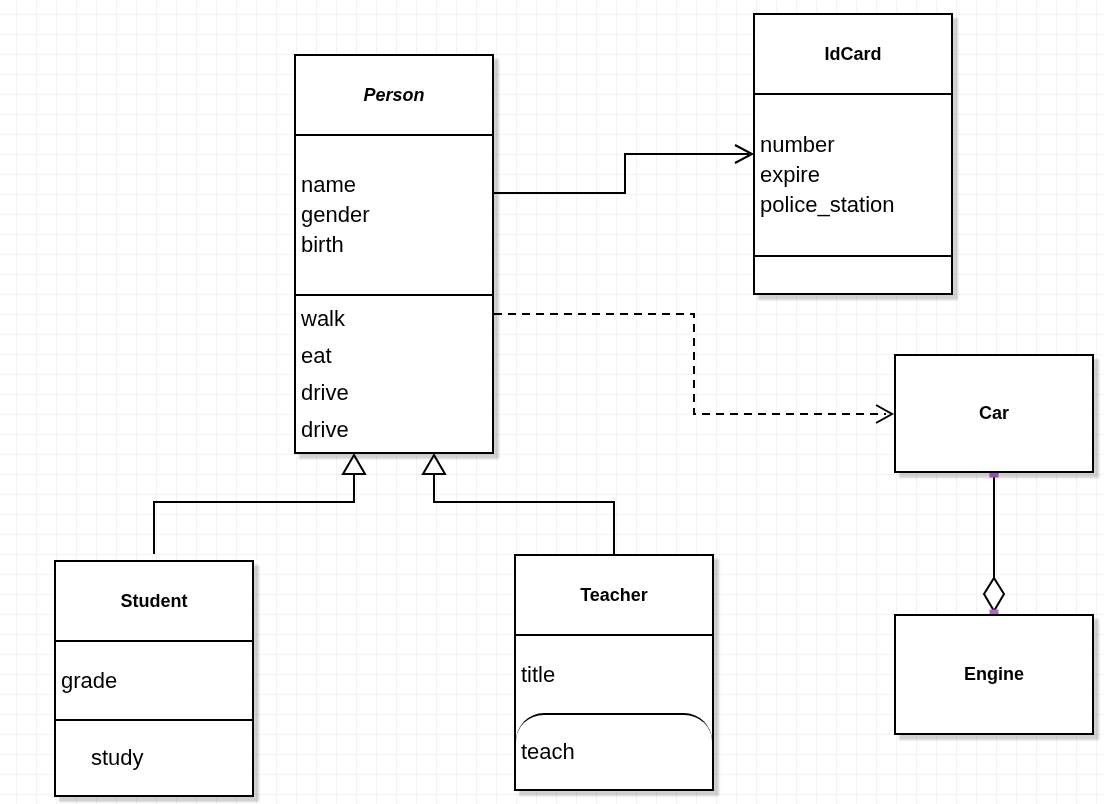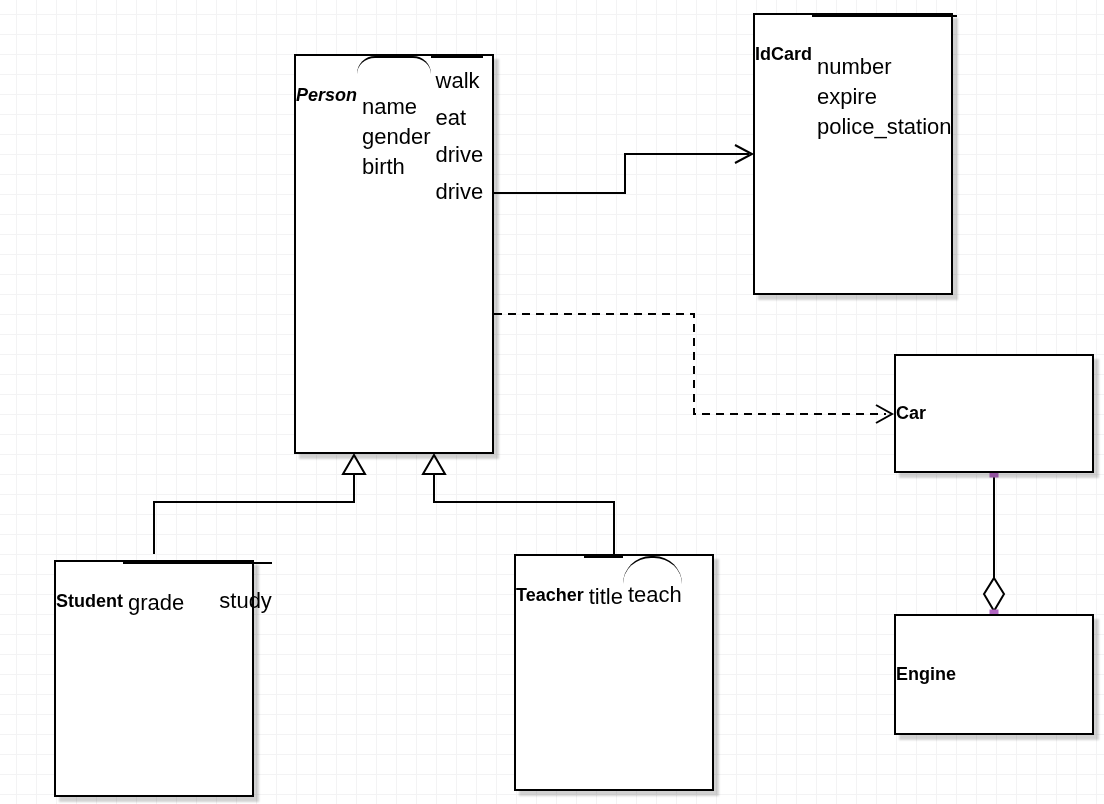--- a/index.html
+++ b/index.html
@@ -16,41 +16,41 @@
       linear-gradient(90deg, #f3f3f4 1px, transparent 1px);
     background-size: 20px 20px;
     background-position: -4px -6px;
   }
   .uml-class {
     position: absolute;
     background: #ffffff;
     border: 2px solid #000000;
     box-sizing: border-box;
     box-shadow: 5px 5px 2px rgba(0,0,0,0.18);
-    display: flex; flex-direction: row;
+    display: flex; flex-direction: column;
   }
   .cls-title {
     display: flex; align-items: center; justify-content: center;
     font-weight: bold; font-size: 18px; color: #000;
     flex: 0 0 auto;
   }
   .cls-section {
     border-top: 2px solid #000;
     display: flex; flex-direction: column; justify-content: center;
     padding-left: 5px;
     font-size: 22px; color: #000;
     flex: 0 0 auto;
     box-sizing: border-box;
   }
   .cls-section .member { line-height: 30px; white-space: nowrap; }
 
   
   #cls-person  { left: 294px; top: 54px;  width: 200px; height: 400px; }
   #cls-person .cls-title { height: 78px; font-style: italic; }
-  #cls-person .sec-attrs { height: 160px; border-radius: 18px; }
+  #cls-person .sec-attrs { height: 160px; }
   #cls-person .sec-methods { height: 158px; gap: 7px; }
 
   #cls-idcard  { left: 753px; top: 13px;  width: 200px; height: 282px; }
   #cls-idcard .cls-title { height: 78px; }
   #cls-idcard .sec-attrs { height: 162px; }
   #cls-idcard .sec-methods { height: 38px; }
 
   #cls-car     { left: 894px; top: 354px; width: 200px; height: 119px; }
   #cls-car .cls-title { height: 100%; }
 

